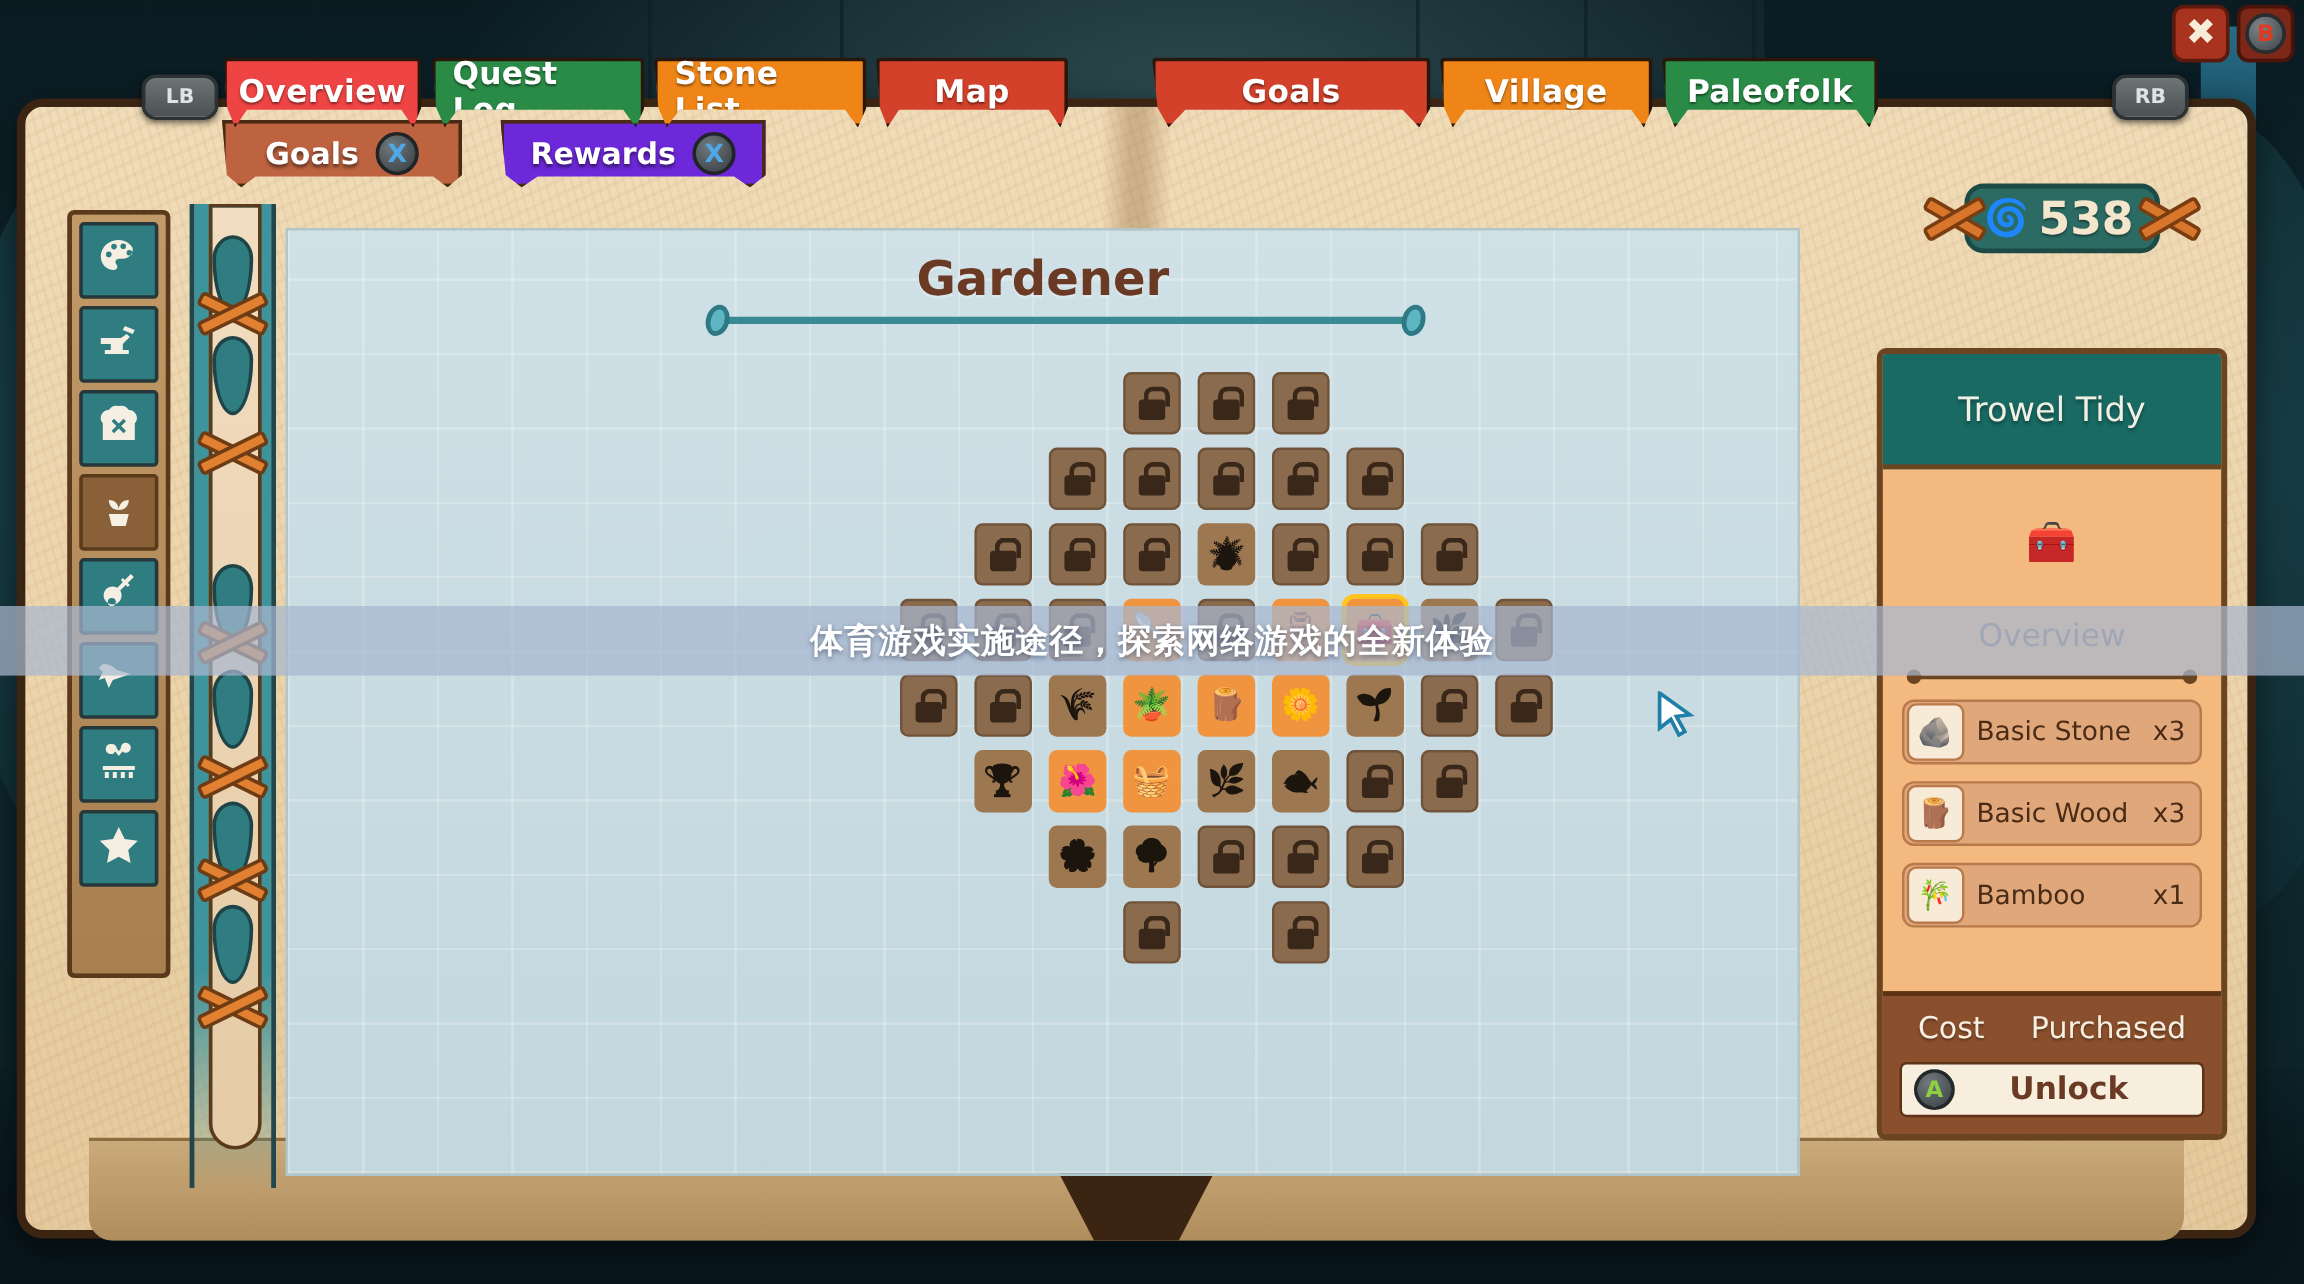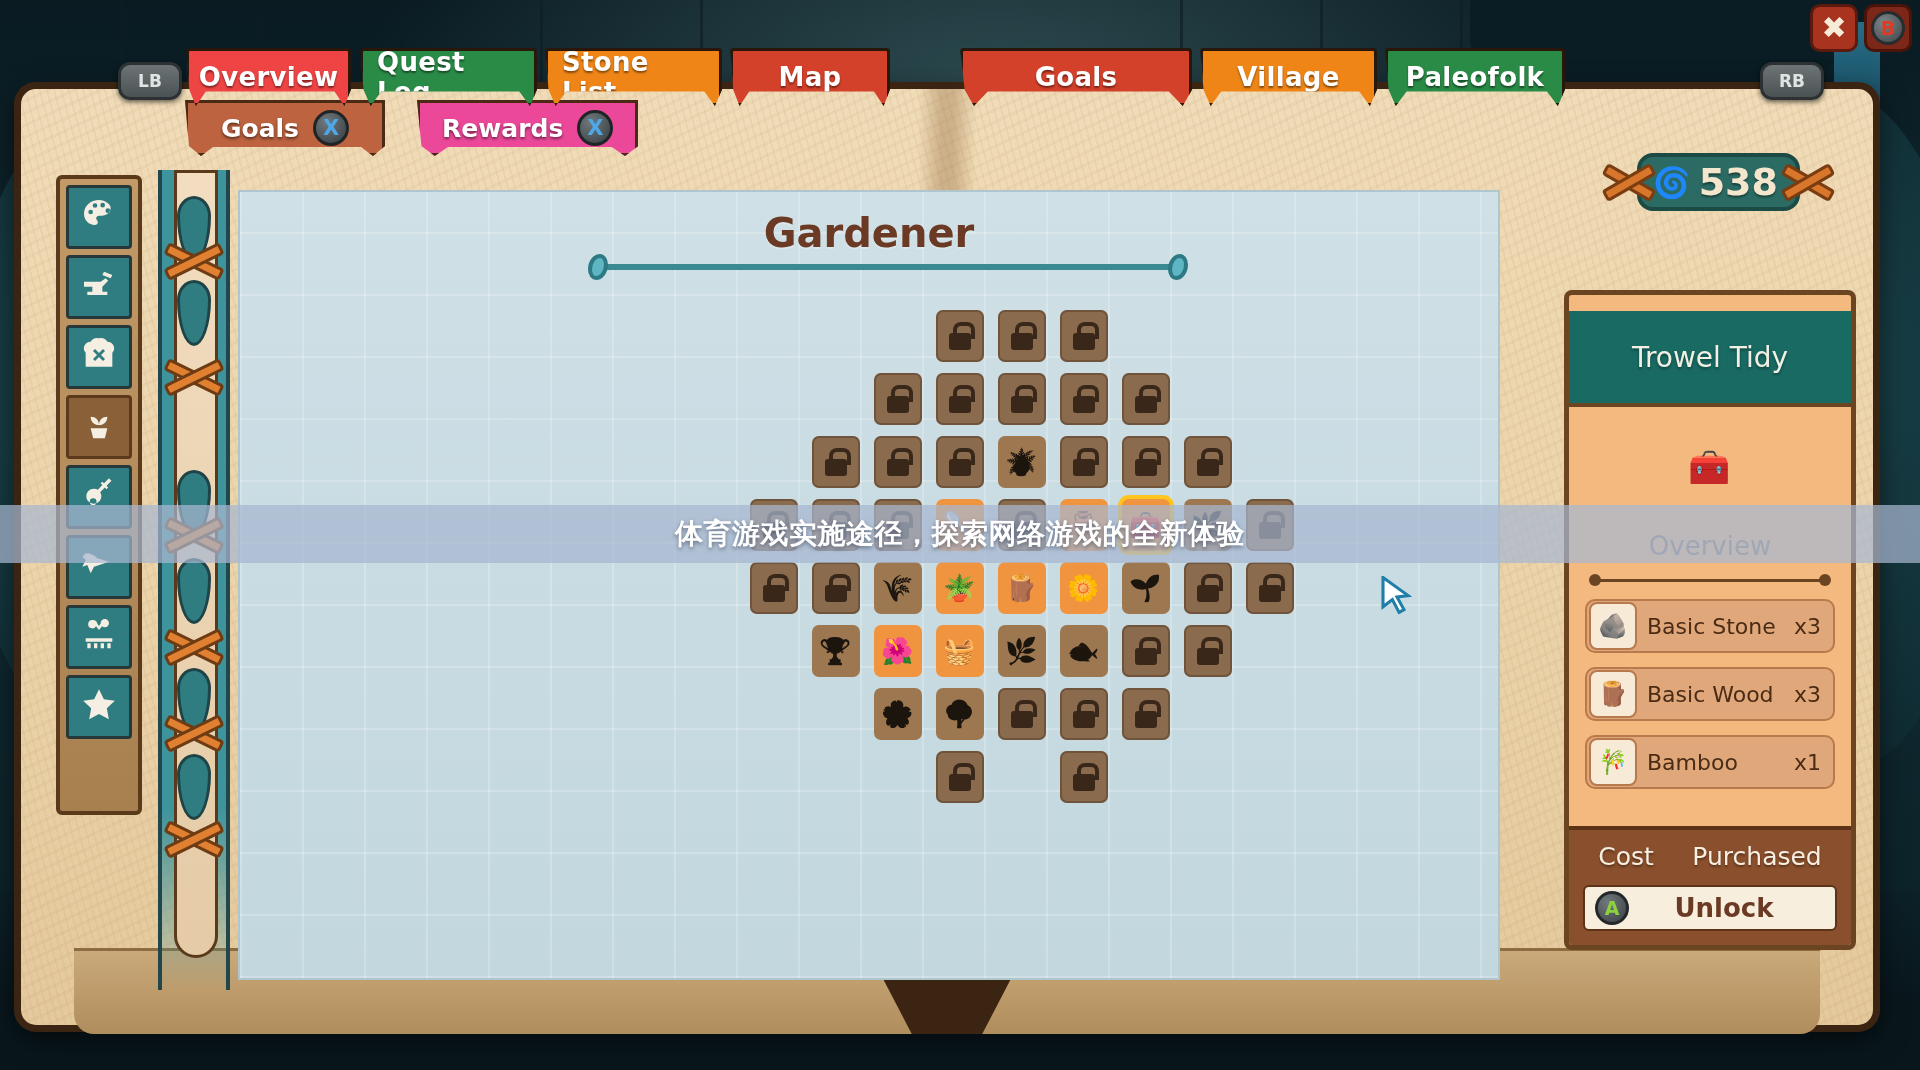--- a/index.html
+++ b/index.html
@@ -150,21 +150,21 @@
   .subtab {
     height: 56px; min-width: 200px;
     display:flex; align-items:center; justify-content:center; gap: 14px;
     padding: 0 22px;
     border: 3px solid #4a2a14;
     color:#fff; font-size: 25px; font-weight: bold;
     text-shadow: 0 2px 3px rgba(0,0,0,.5);
     clip-path: polygon(0 0, 100% 0, 100% 82%, 94% 100%, 88% 84%, 14% 84%, 8% 100%, 2% 82%);
   }
   .subtab.inactive { background:#bd6340; }
-  .subtab.active   { background:#ec4899; }
+  .subtab.active   { background:#6d28d9; }
   .padbtn {
     width: 36px; height: 36px; border-radius: 50%;
     background: radial-gradient(circle at 35% 30%, #6f787c, #363d40);
     border: 3px solid #1f2426;
     display:flex;align-items:center;justify-content:center;
     color:#4ea8e8; font-size: 21px; font-weight: bold;
     text-shadow:none;
   }
 
   
@@ -315,21 +315,20 @@
     border-radius: 8px;
     z-index: 25;
     display:flex; flex-direction:column;
     overflow:hidden;
   }
   #detail .dhead {
     background:#186a63; border-bottom: 4px solid #6b4422;
     height: 96px; display:flex; align-items:center; justify-content:center;
     color:#f2efe4; font-size: 28px; font-weight: 500;
     text-shadow: 0 2px 3px rgba(0,0,0,.35);
-    margin-top: 16px;
   }
   #detail .dpreview {
     height: 120px; display:flex; align-items:center; justify-content:center;
     font-size: 34px;
   }
   #detail .recipes-label {
     text-align:center; color:#8a7f73; font-size: 26px; padding: 4px 0 2px;
   }
   #detail .divider {
     height: 14px; margin: 10px 20px 12px; position:relative;

